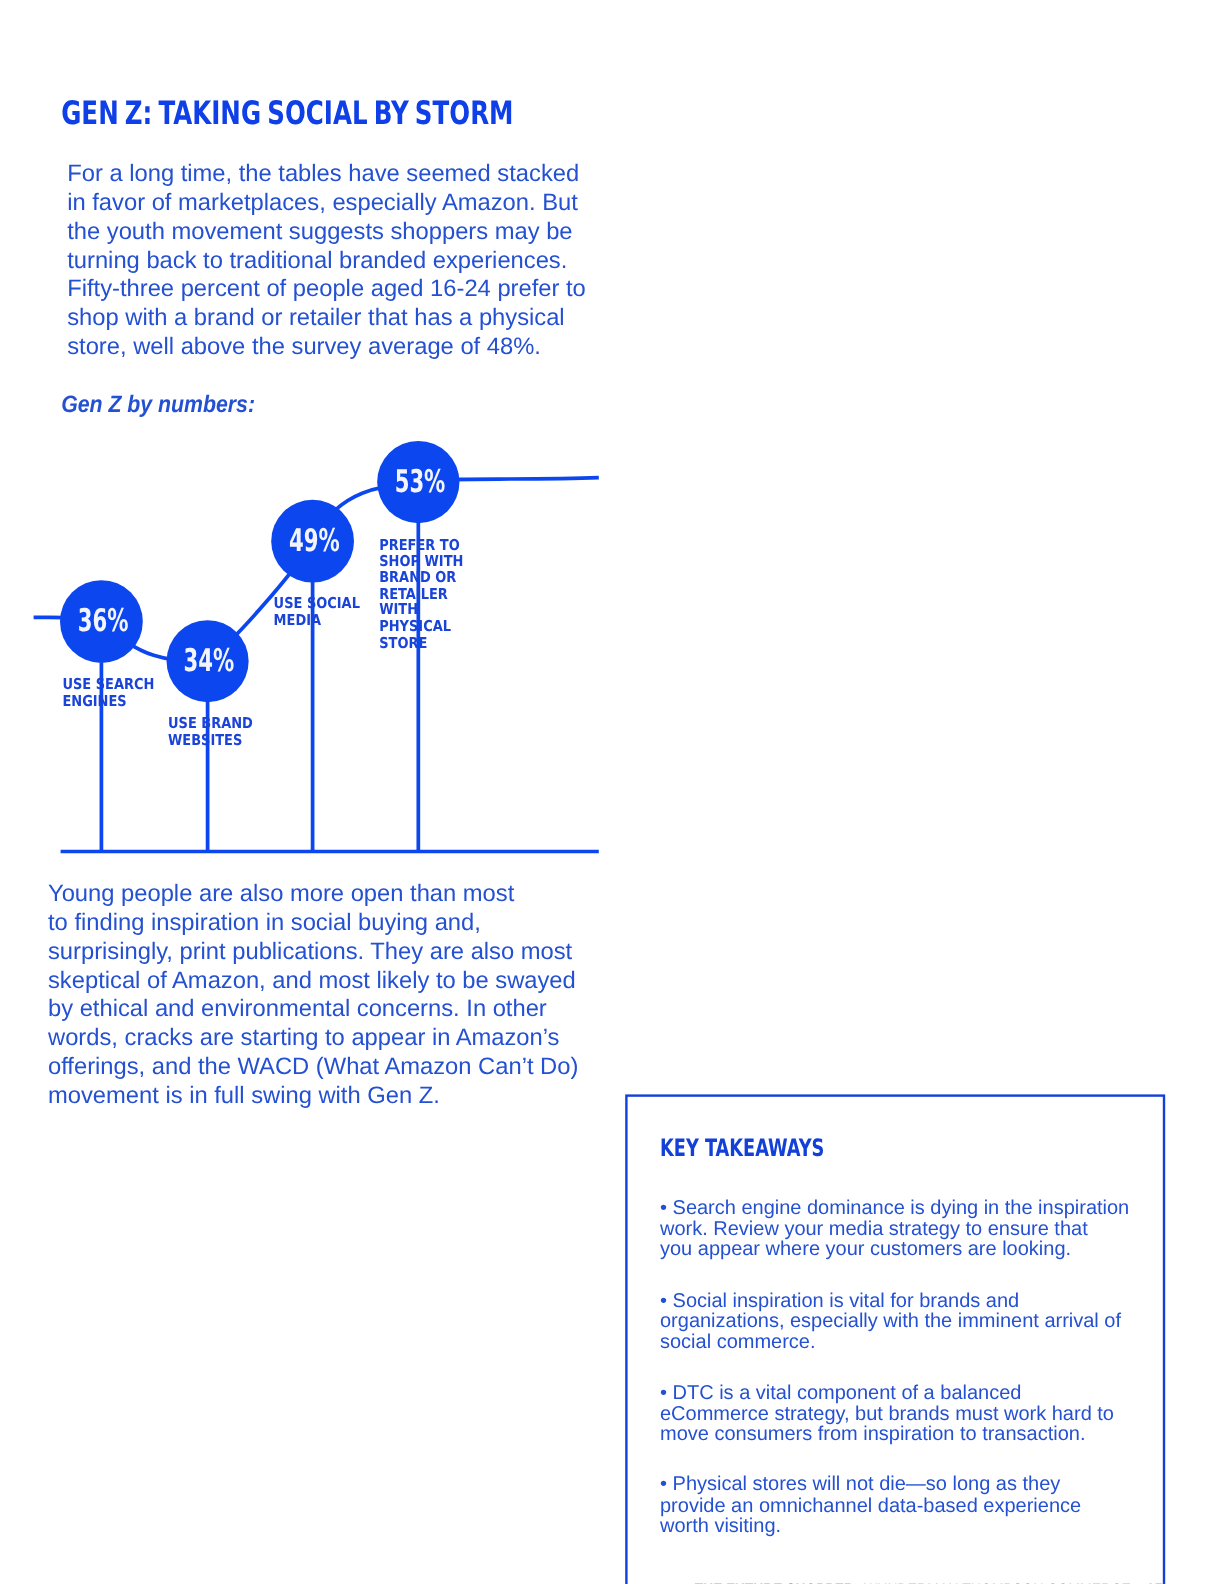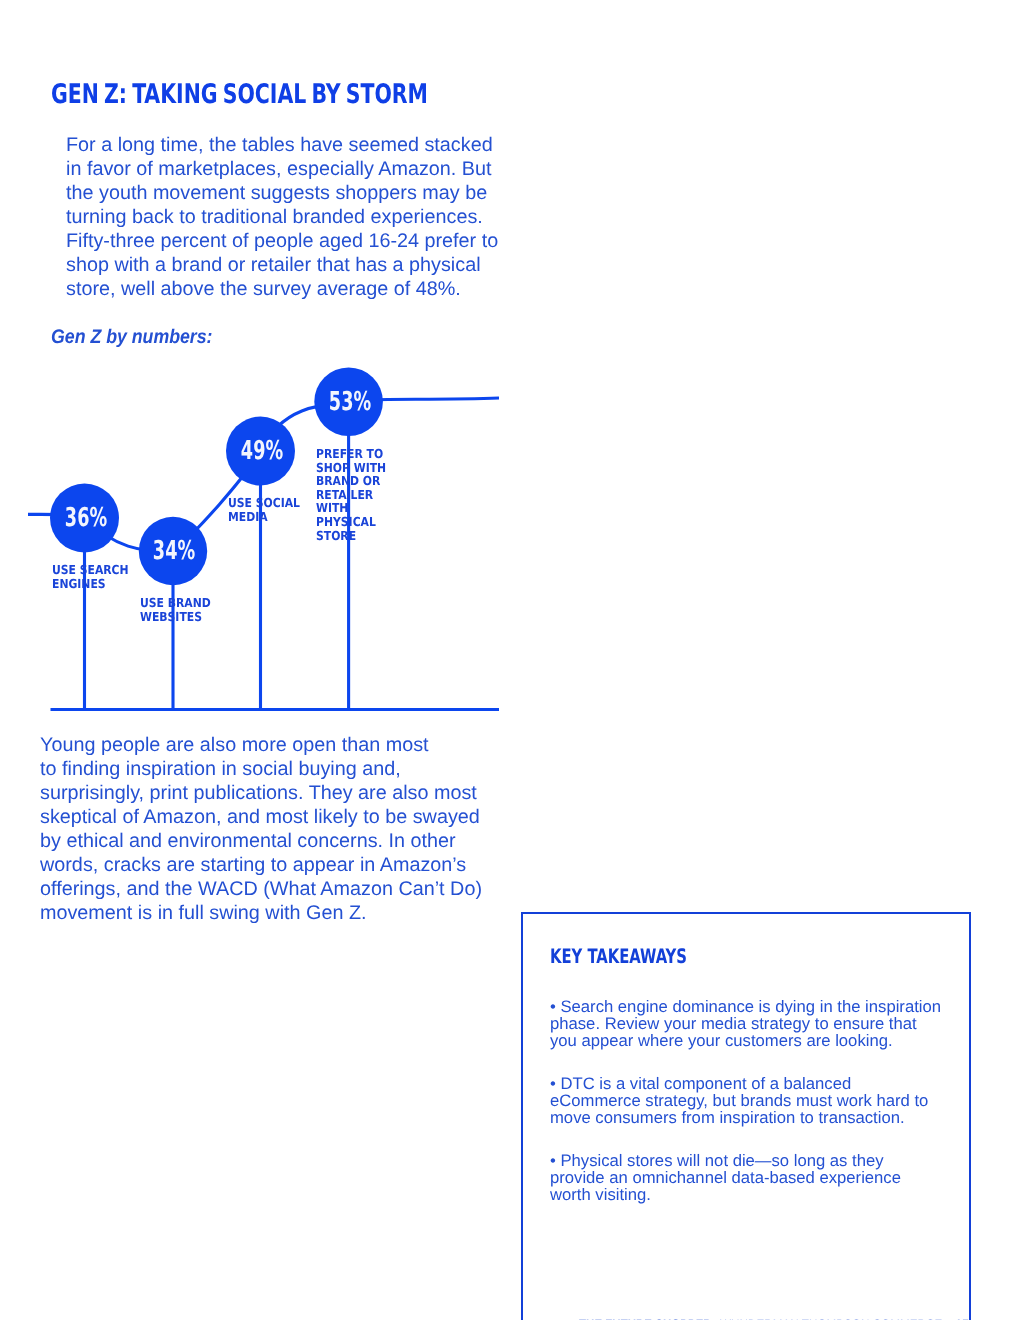--- a/index.html
+++ b/index.html
@@ -1,20 +1,20 @@
 <!DOCTYPE html>
 <html><head>
 <meta charset="utf-8">
 <style>
   html,body{margin:0;padding:0;}
   body{width:1020px;height:1320px;background:#ffffff;font-family:"Liberation Sans",sans-serif;position:relative;overflow:hidden;-webkit-font-smoothing:antialiased;text-rendering:geometricPrecision;}
   .page{position:absolute;left:0;top:0;width:1020px;height:1320px;margin-top:33px;}
   h1.title{position:absolute;left:51px;top:45.5px;margin:0;font-family:"DejaVu Sans",sans-serif;font-stretch:condensed;font-size:27px;font-weight:bold;color:#0f3fe6;white-space:nowrap;word-spacing:-2.4px;transform:scaleX(.8426);transform-origin:left top;}
   .body-copy{position:absolute;color:#2450d2;font-size:19.8px;line-height:24.0px;white-space:pre;}
-  #intro{left:66px;top:99.7px;width:437px;}
+  #intro{left:56px;top:99.7px;width:437px;}
   #genz{position:absolute;left:51px;top:293px;font-size:19.8px;font-weight:bold;font-style:italic;color:#2450d2;white-space:nowrap;transform:scaleX(.896);transform-origin:left top;}
   #lower{left:40px;top:700px;width:441px;}
 
   svg.chart{position:absolute;left:0;top:0;width:1020px;height:1320px;pointer-events:none;}
 
   .clab{position:absolute;color:#1a44d8;font-family:"DejaVu Sans",sans-serif;font-stretch:condensed;font-size:12.5px;font-weight:bold;line-height:13.6px;white-space:pre;transform:scaleX(.962);transform-origin:left top;}
   #clab0{left:52.1px;top:530px;}
   #clab1{left:140px;top:563px;}
   #clab2{left:228px;top:463px;}
   #clab3{left:315.6px;top:414px;}
@@ -93,22 +93,25 @@
 skeptical of Amazon, and most likely to be swayed
 by ethical and environmental concerns. In other
 words, cracks are starting to appear in Amazon’s
 offerings, and the WACD (What Amazon Can’t Do)
 movement is in full swing with Gen Z.</div>
 
   <div class="kt">
     <h2>KEY TAKEAWAYS</h2>
     <ul>
       <li>• Search engine dominance is dying in the inspiration
-phase. Review your media strategy to ensure that
+work. Review your media strategy to ensure that
 you appear where your customers are looking.</li>
+      <li>• Social inspiration is vital for brands and
+organizations, especially with the imminent arrival of
+social commerce.</li>
       <li>• DTC is a vital component of a balanced
 eCommerce strategy, but brands must work hard to
 move consumers from inspiration to transaction.</li>
       <li>• Physical stores will not die—so long as they
 provide an omnichannel data-based experience
 worth visiting.</li>
     </ul>
   </div>
 
   <div class="footer">

